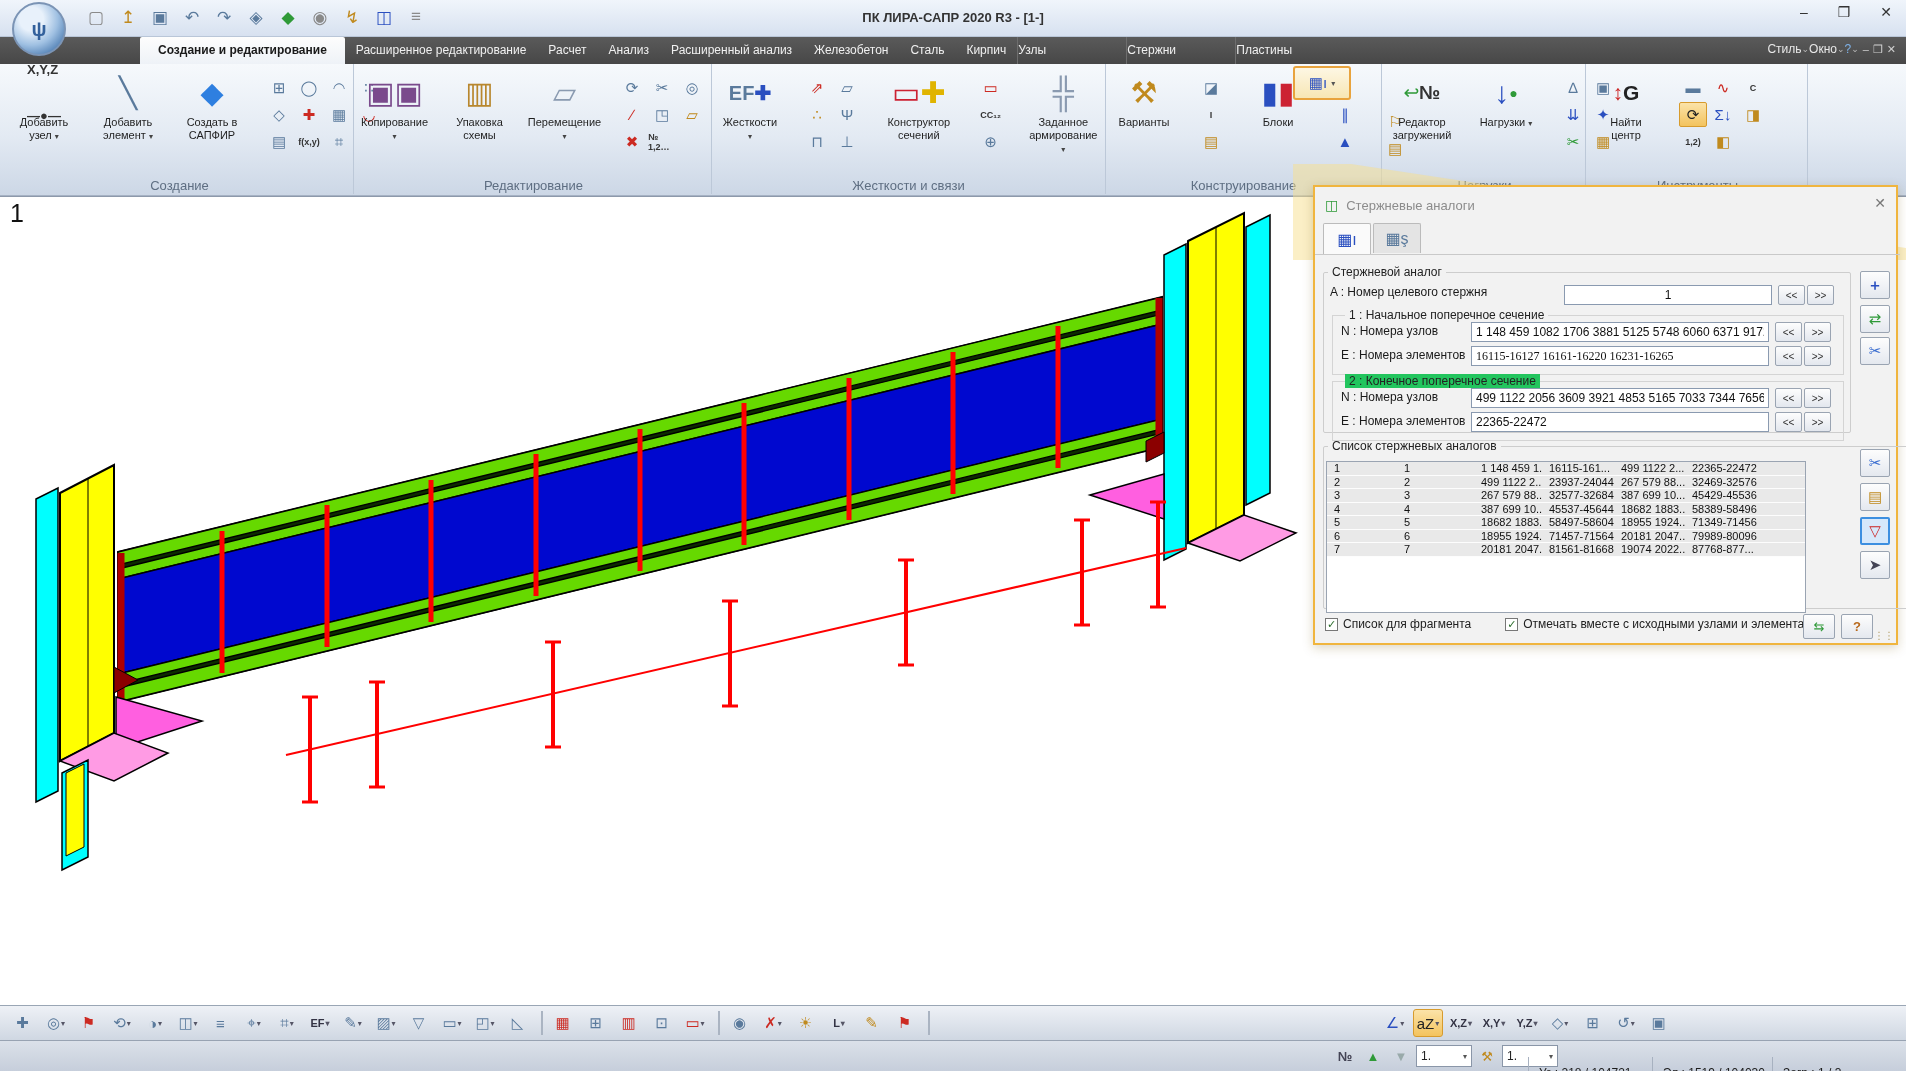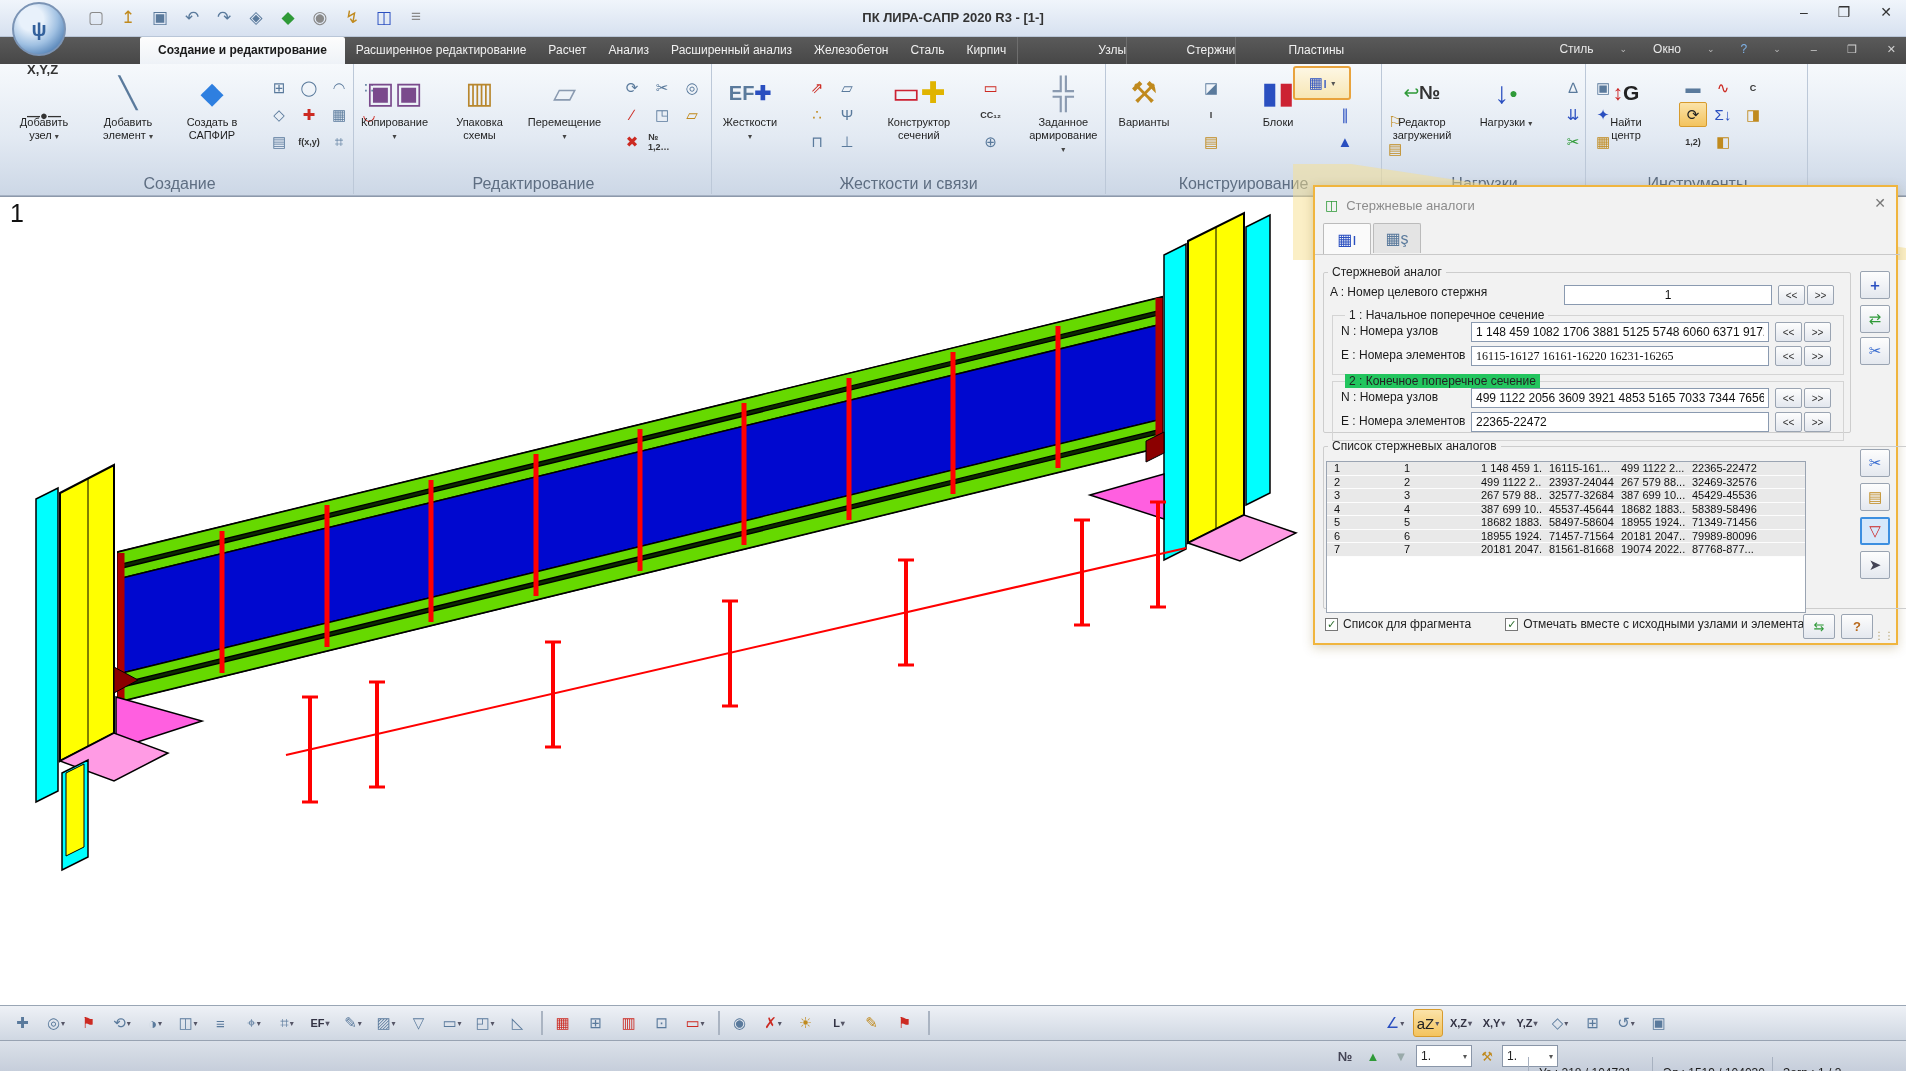--- a/index.html
+++ b/index.html
@@ -19,29 +19,29 @@
 .ctxh{width:110px;text-align:center;font-size:10.5px;color:#fff;padding-top:11px;text-shadow:0 1px 1px rgba(0,0,0,.25);border-radius:3px 3px 0 0;margin-right:1px}
 .ctxh.red{background:linear-gradient(#f7dadb,#eda4a8 60%,#dd6a6f)}
 .ctxh.yellow{background:linear-gradient(#fdf3d0,#f4dd8e 60%,#e9c24a);color:#f8f6ee}
 .ctxh.green{background:linear-gradient(#def0d8,#b4dcab 60%,#86c47c)}
 
 
 .tabrow{position:absolute;left:0;top:37px;width:1906px;height:27px;background:linear-gradient(#5a5a5a,#474747);display:flex;align-items:stretch}
 .tabspacer{width:140px}
 .tab{color:#f0f0f0;padding:6px 11px 5px;white-space:nowrap;cursor:default}
 .tab.active{background:linear-gradient(#fdfdfd,#eef2f7);color:#1a1a1a;border-radius:2px 2px 0 0;padding:6px 18px 5px;font-weight:bold}
-.tab.ctx{width:109px;text-align:right;border-left:1px solid #6e6e6e;padding-left:0;padding-right:0}
-.tabmenu{position:absolute;right:10px;top:42px;color:#e8e8e8;display:flex;gap:26px;align-items:center;font-size:12px}
+.tab.ctx{width:109px;text-align:left;border-left:1px solid #6e6e6e;padding-left:0;padding-right:0}
+.tabmenu{position:absolute;right:10px;top:42px;color:#e8e8e8;display:flex;gap:0;align-items:center;font-size:12px}
 .tabmenu .caret{font-size:9px;color:#bbb}
 .tabmenu .wglyph{font-size:11px;color:#cfcfcf;margin-left:4px}
 
 
 .ribbon{position:absolute;left:0;top:64px;width:1906px;height:132px;background:linear-gradient(#f6f9fc,#e3eaf3 55%,#ccd7e6);border-bottom:1px solid #a6b2c4}
 .rgroup{position:absolute;top:0;height:130px;border-right:1px solid #bcc8d8}
-.rgroup .caption{position:absolute;bottom:1px;left:0;right:0;text-align:center;font-size:16px;color:#5e6e82}
+.rgroup .caption{position:absolute;bottom:1px;left:0;right:0;text-align:center;font-size:13px;color:#5e6e82}
 .gflex{display:flex;align-items:flex-start;padding:4px 4px 0 6px;gap:20px}
 .bigbtn{display:flex;flex-direction:column;align-items:center;width:78px;min-width:64px;padding:2px 2px;border-radius:3px;cursor:default}
 .bigbtn .ic{height:46px;display:flex;align-items:center;justify-content:center;font-size:30px;line-height:46px}
 .bigbtn .lbl{font-size:11px;line-height:13px;text-align:center;color:#1f1f1f}
 .bigbtn .lbl .caret{font-size:8px;color:#444}
 .icgrid{display:grid;grid-auto-flow:column;grid-template-rows:repeat(3,27px);grid-auto-columns:30px;align-items:center;justify-items:center;padding-top:6px}
 .mini{width:28px;height:25px;display:flex;align-items:center;justify-content:center;font-size:15px;border-radius:2px;cursor:default}
 .mini.c-txt{font-size:9px;font-weight:bold;color:#333}
 .c-steel{color:#5a7a9c}.c-red{color:#cc2a22}.c-blue{color:#2a4fc0}.c-green{color:#2f9a38}.c-gold{color:#c08a1e}.c-gray{color:#8a8a8a}
 .mini.pressed-orange{background:linear-gradient(#fbe3a9,#f3c35e);border:1px solid #d79b2d}

